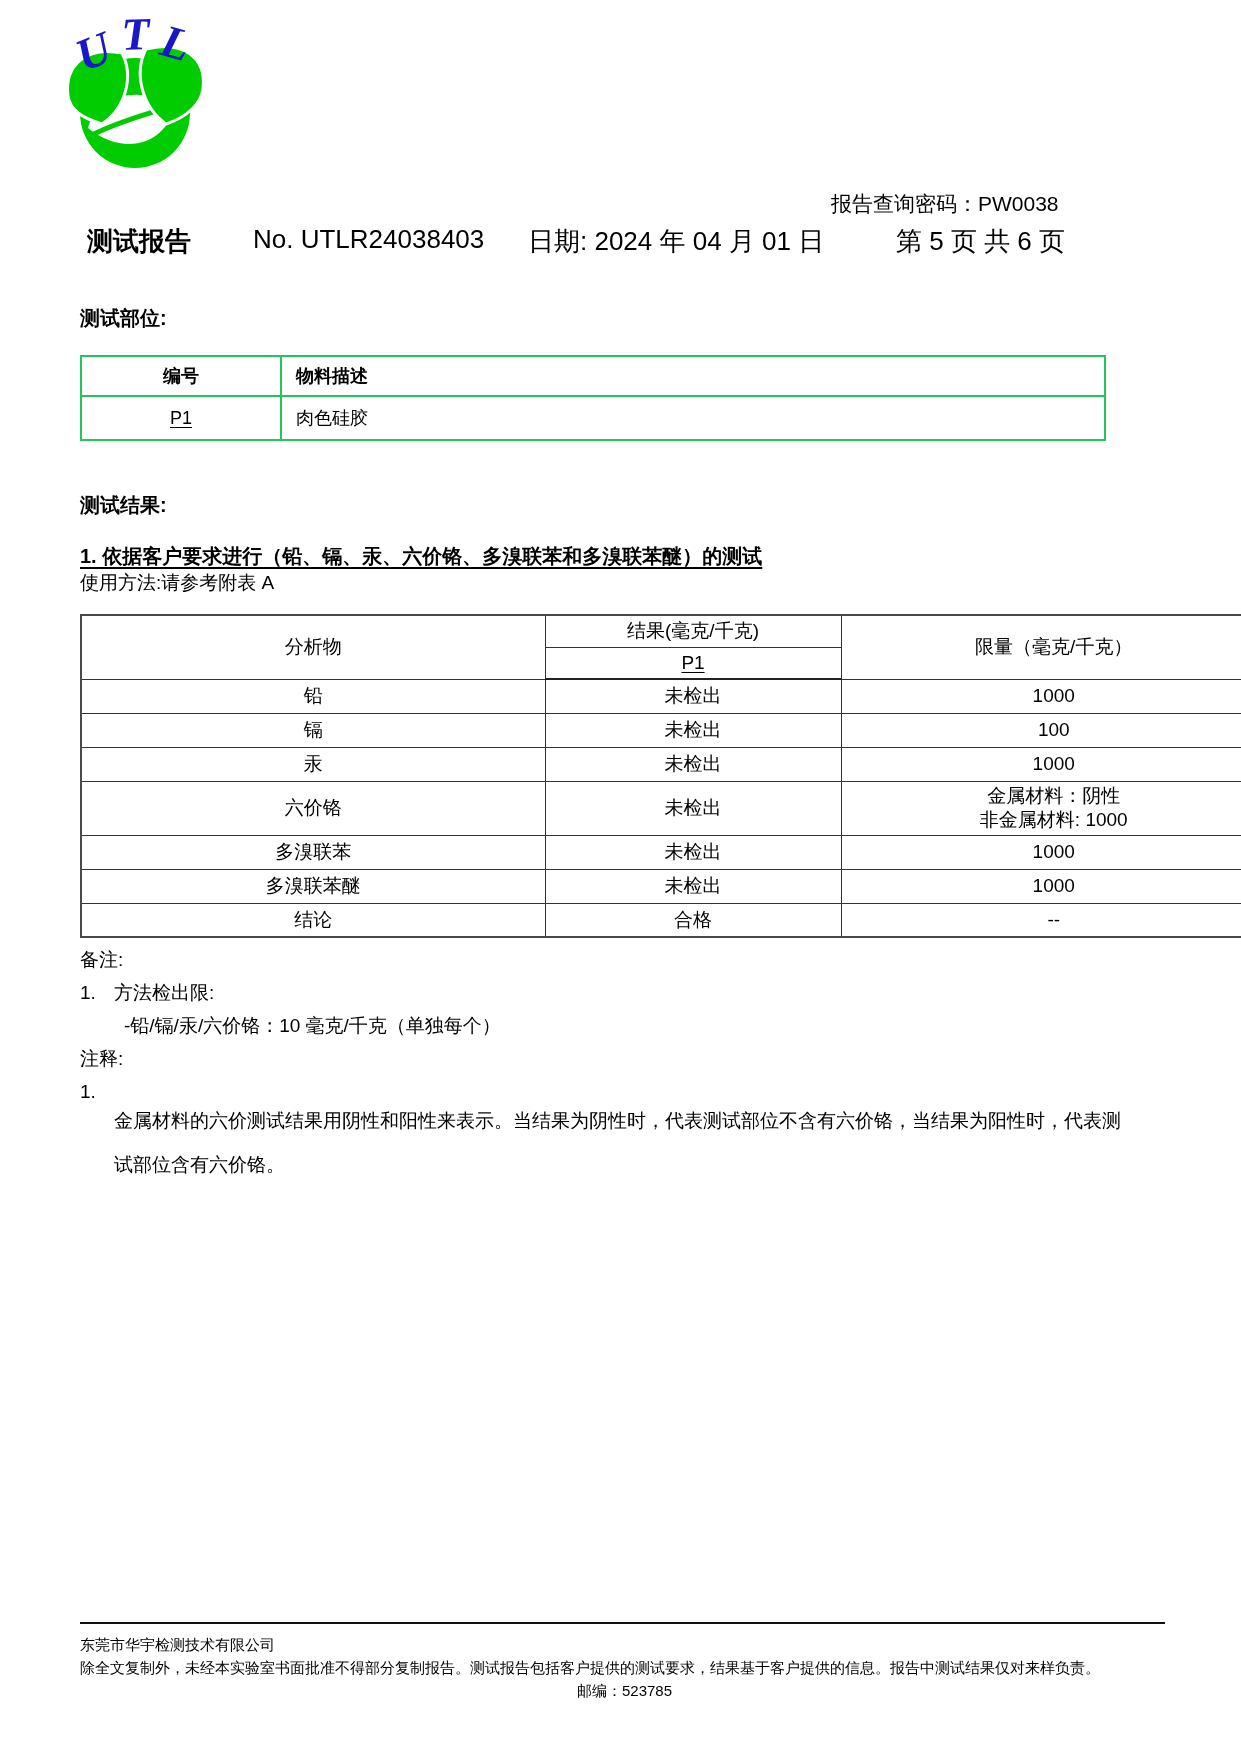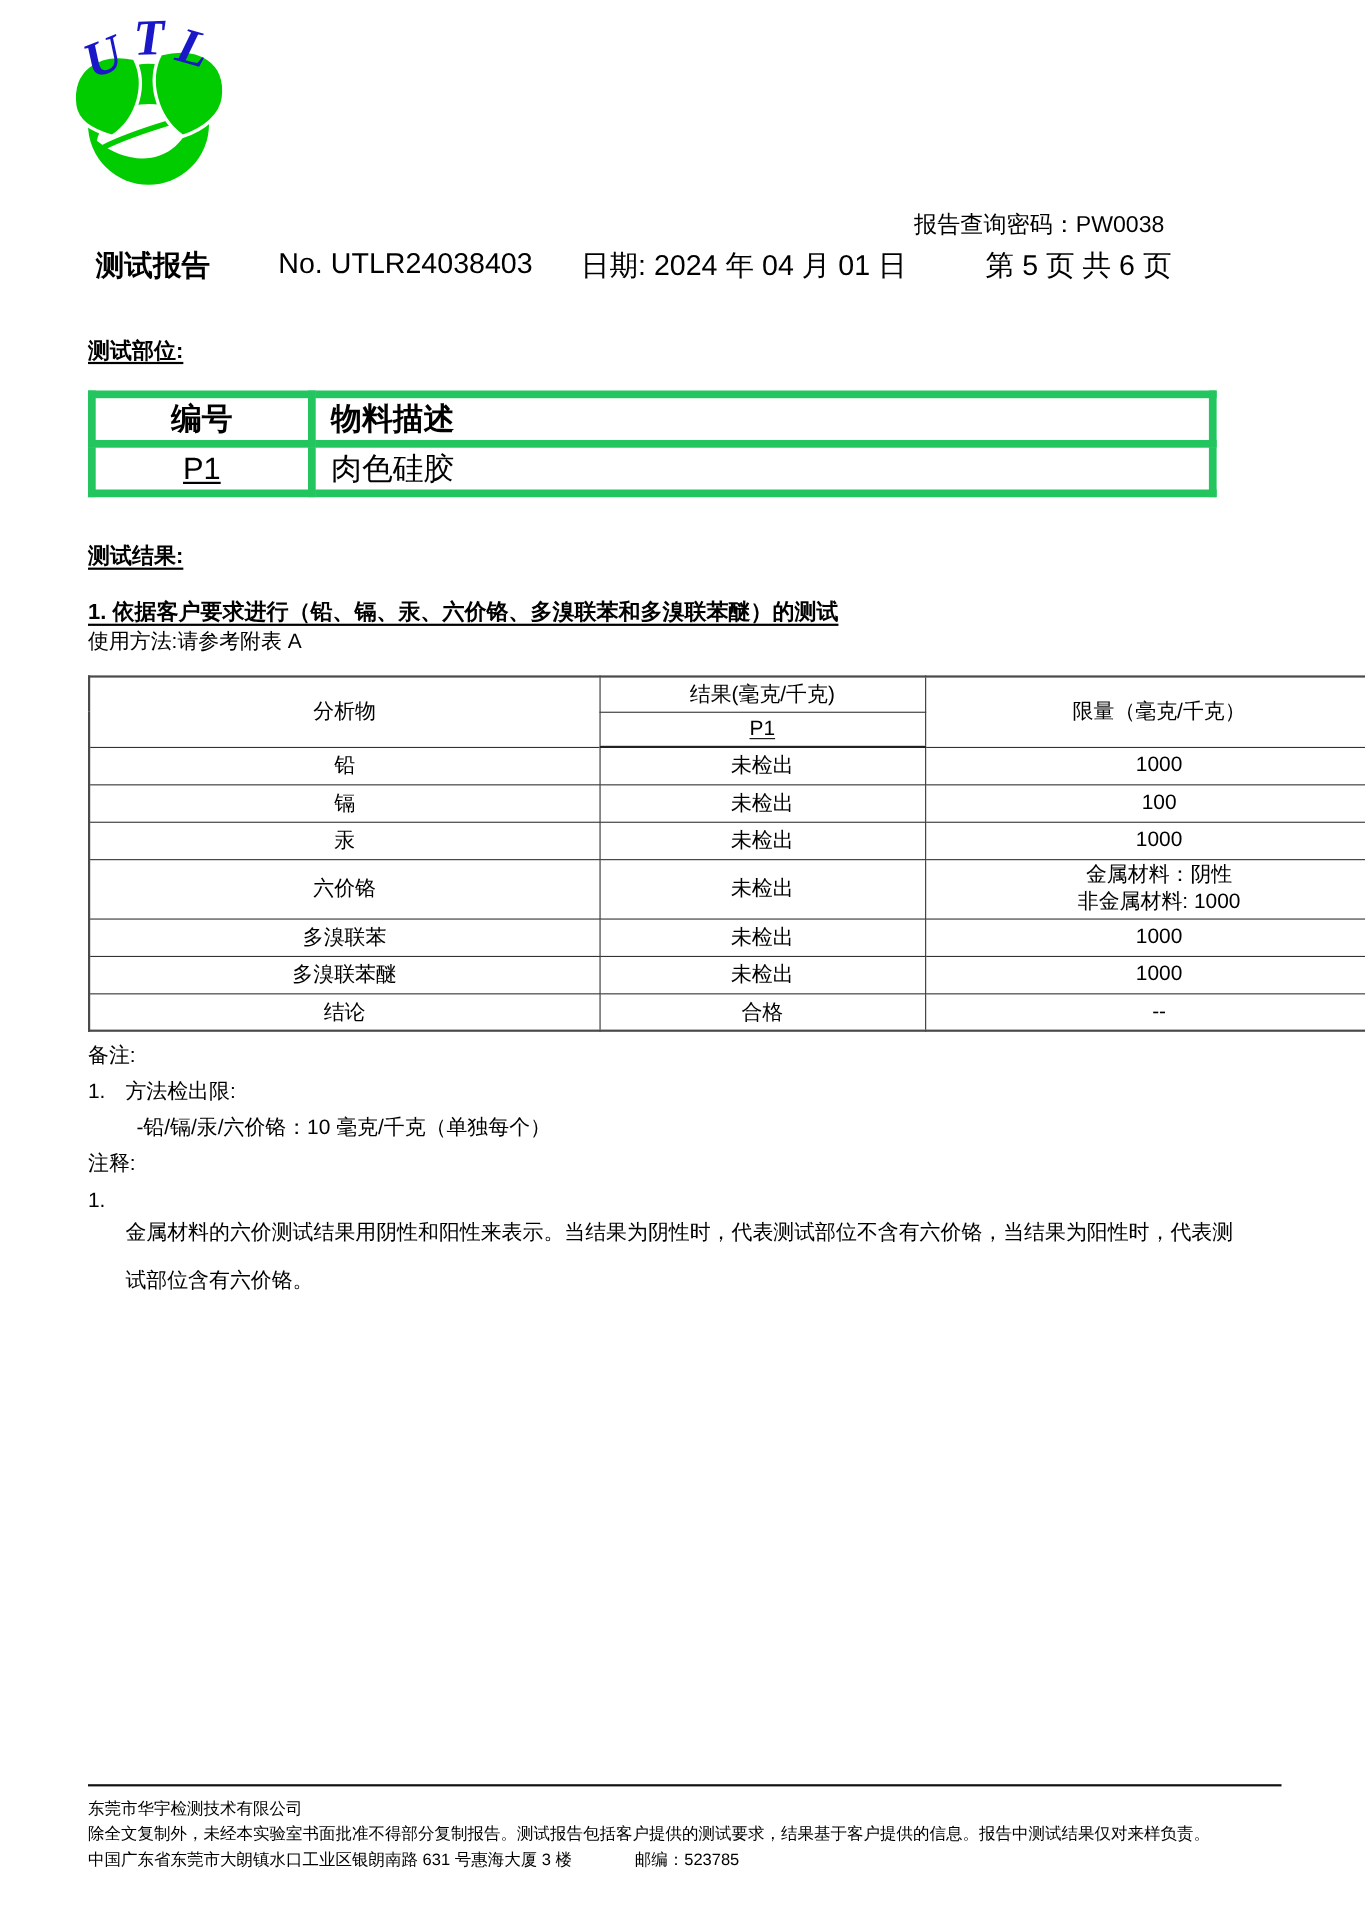--- a/index.html
+++ b/index.html
@@ -19,37 +19,37 @@
   .header-row { position:absolute; top:224px; left:80px; width:1080px; height:28px; font-size:26px; }
   .header-row span { position:absolute; white-space:nowrap; top:0; }
   .hr-title   { left:7px; font-weight:bold; }
   .hr-no      { left:173px; }
   .hr-date    { left:448px; }
   .hr-page    { left:816px; }
 
   
   .sec-heading {
     position:absolute; left:80px; font-size:20px; font-weight:bold;
-    text-decoration:underline; text-underline-offset:4px; white-space:nowrap;
+    text-underline-offset:4px; white-space:nowrap;
   }
   #h-parts   { top:305px; }
   #h-results { top:492px; }
   .item-title {
     position:absolute; left:80px; top:543px; font-size:20px; font-weight:bold;
     text-decoration:underline; text-underline-offset:4px; white-space:nowrap;
   }
   .method-line { position:absolute; left:80px; top:570px; font-size:19px; white-space:nowrap; }
 
   
   table { border-collapse:collapse; table-layout:fixed; }
   .parts-table {
     position:absolute; left:80px; top:355px; width:1026px;
     border:2px solid #4a4a4a;
   }
-  .parts-table th, .parts-table td { border:7px solid #22c55e; font-size:28px; font-weight:normal; }
+  .parts-table th, .parts-table td { border:2px solid #22c55e; font-size:18px; font-weight:normal; }
   .parts-table th { font-weight:bold; height:40px; }
   .parts-table td { height:44px; }
   .col-center { text-align:center; }
   .col-left   { text-align:left; padding-left:14px; }
   .uline { text-decoration:underline; text-underline-offset:3px; }
 
   .results-table {
     position:absolute; left:80px; top:614px; width:1188px;
     border:2px solid #4a4a4a;
   }
@@ -206,18 +206,17 @@
     <div class="rm-row">
       <span class="rm-num">1.</span>
       <span class="note-text">金属材料的六价测试结果用阴性和阳性来表示。当结果为阴性时，代表测试部位不含有六价铬，当结果为阳性时，代表测试部位含有六价铬。</span>
     </div>
   </div>
 
   <div class="footer">
     <div class="f-line">东莞市华宇检测技术有限公司</div>
     <div class="f-line">除全文复制外，未经本实验室书面批准不得部分复制报告。测试报告包括客户提供的测试要求，结果基于客户提供的信息。报告中测试结果仅对来样负责。</div>
     <div class="f-cols">
-      <span style="left:0">中国广东省东莞市大朗镇水口工业区银朗南路 631 号惠海大厦 3 楼</span>
       <span class="f-postal">邮编：523785</span>
     </div>
   </div>
 
 </div>
 
 </body></html>

